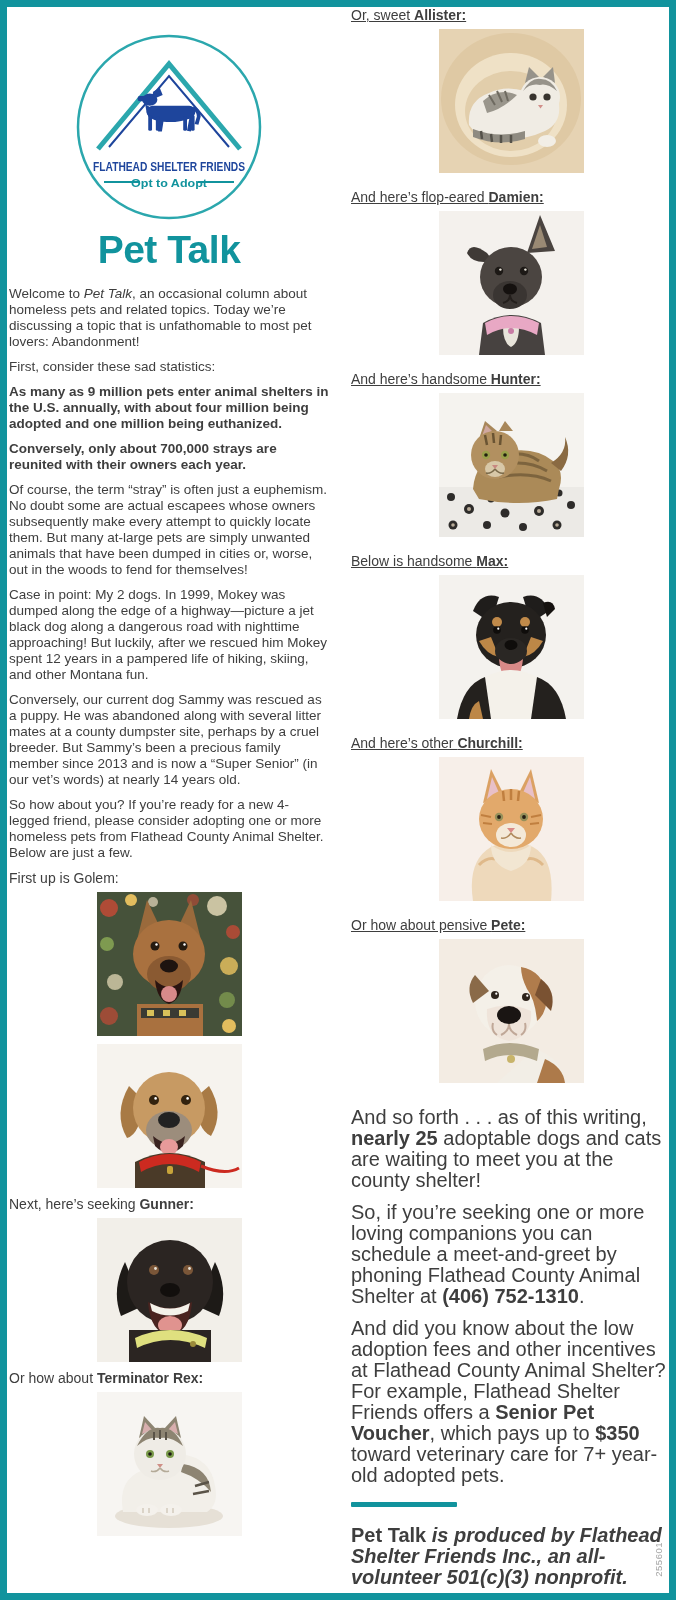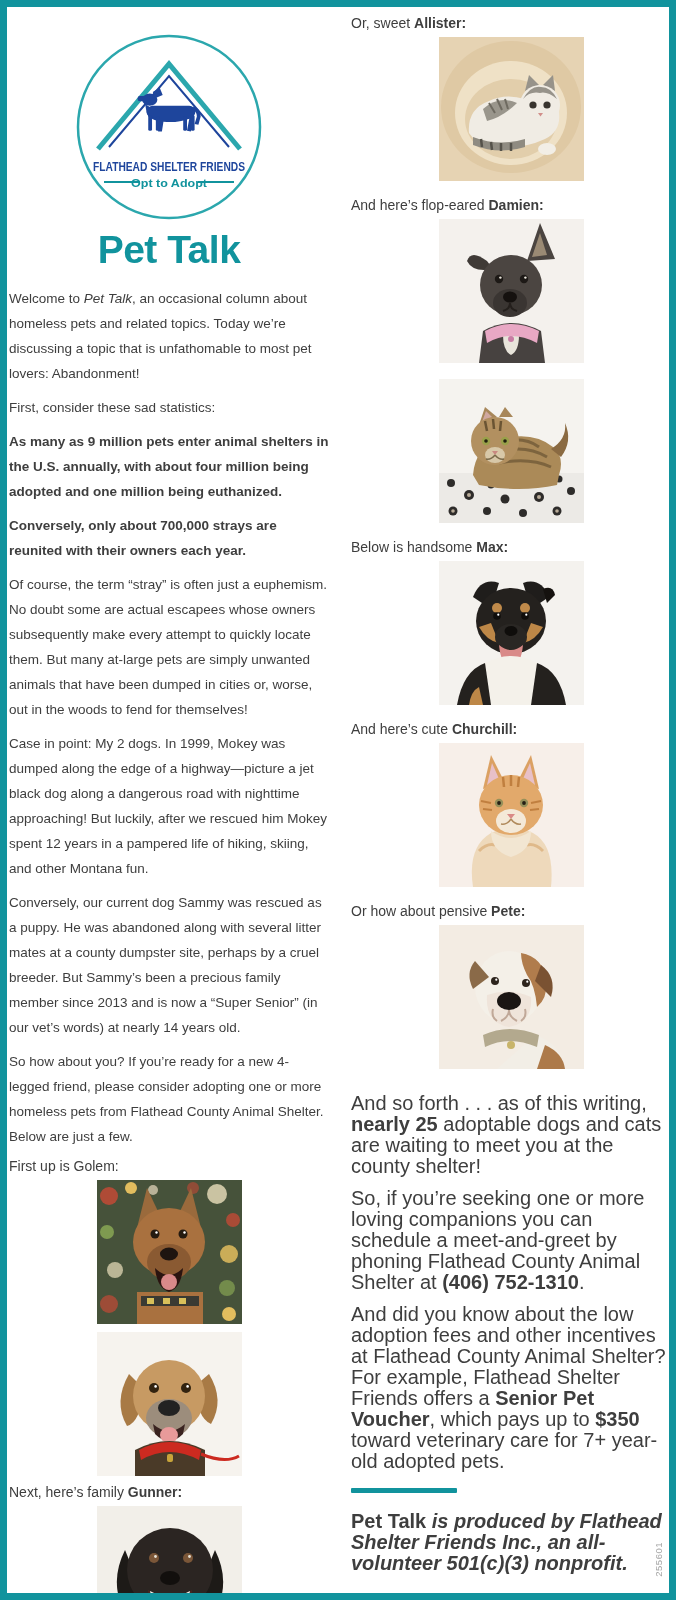--- a/index.html
+++ b/index.html
@@ -10,24 +10,24 @@
   }
   .col{position:absolute;top:0;}
   .col-left{left:2px;width:320px;}
   .col-right{left:344px;width:320px;}
   .logo-wrap{width:190px;height:190px;margin:25px auto 4px;}
   .logo-wrap svg text{font-family:"Liberation Sans",sans-serif;font-weight:bold;}
   .page-title{
     margin:6px 0 14px;text-align:center;color:#11939d;
     font-size:39px;font-weight:bold;letter-spacing:-0.5px;
   }
-  .body-sm{font-size:13.5px;line-height:25px;margin:0 0 9px;}
+  .body-sm{font-size:13.5px;line-height:16px;margin:0 0 9px;}
   .bold{font-weight:bold;}
   .caption{font-size:14px;margin:0 0 6px;}
-  .col-right .caption{margin:8px 0 6px;}
+  .col-right .caption{margin:0 0 6px;text-decoration:underline;}
   .photo{width:145px;height:144px;margin:0 auto 8px;display:block;}
   .col-right .photo{margin-bottom:16px;}
   .photo svg{display:block;}
   .body-lg{font-size:20px;line-height:21px;margin:0 0 11px;}
   .tail-block{margin-top:24px;}
   .divider{width:106px;height:5px;background:#11939d;border-radius:1px;margin:16px 0 18px;}
   .bi{font-weight:bold;font-style:italic;}
   .bi .upright{font-style:normal;}
   .side-code{
     position:absolute;right:5px;bottom:16px;
@@ -135,21 +135,21 @@
         <ellipse cx="72" cy="76" rx="11" ry="8" fill="#222222"></ellipse>
         <path d="M56,92 Q72,106 88,92 L86,102 Q72,116 58,102 Z" fill="#3a2320"></path>
         <ellipse cx="72" cy="103" rx="9" ry="8" fill="#e89a9a"></ellipse>
         <path d="M38,118 Q72,100 108,118 L108,144 L38,144 Z" fill="#4a3a28"></path>
         <path d="M42,118 Q72,102 104,118 L102,128 Q72,112 44,128 Z" fill="#cc2a20"></path>
         <rect x="70" y="122" width="6" height="8" rx="2" fill="#c8a43a"></rect>
         <path d="M104,122 Q128,132 142,124" stroke="#cc2a20" stroke-width="3" fill="none"></path>
       </svg>
     </span>
 
-    <p class="caption"><span>Next, here’s family </span><b>Gunner:</b></p>
+    <p class="caption"><span>Next, here’s seeking </span><b>Gunner:</b></p>
 
     <span class="photo">
       <svg viewBox="0 0 145 144" width="145" height="144">
         <rect width="145" height="144" fill="#f2efe9"></rect>
         <path d="M28,44 Q14,72 24,98 L46,88 Z" fill="#1d1a17"></path>
         <path d="M118,44 Q132,72 122,98 L100,88 Z" fill="#1d1a17"></path>
         <ellipse cx="73" cy="64" rx="43" ry="42" fill="#2b2522"></ellipse>
         <circle cx="57" cy="52" r="5" fill="#7a5638"></circle>
           <circle cx="91" cy="52" r="5" fill="#7a5638"></circle>
         <circle cx="58.5" cy="50.5" r="1.4" fill="#e8e4da"></circle>
@@ -236,20 +236,21 @@
         <ellipse cx="71" cy="84" rx="17" ry="14" fill="#3a3532"></ellipse>
         <ellipse cx="71" cy="78" rx="7" ry="5.5" fill="#15110f"></ellipse>
         <path d="M71,84 Q71,90 64,92 M71,84 Q71,90 78,92" stroke="#241f1c" stroke-width="2" fill="none"></path>
         <path d="M44,112 Q72,96 102,112 L106,144 L40,144 Z" fill="#474240"></path>
         <path d="M64,116 Q72,108 80,116 Q80,132 72,136 Q64,132 64,116 Z" fill="#e8e4da"></path>
         <path d="M46,112 Q72,98 100,112 L98,124 Q72,110 48,124 Z" fill="#e8a8c4"></path>
         <circle cx="72" cy="120" r="3" fill="#c87ca4"></circle>
       </svg>
     </span>
 
+    <p class="caption"><span>And here’s handsome </span><b>Hunter:</b></p>
 
     <span class="photo">
       <svg viewBox="0 0 145 144" width="145" height="144">
         <rect width="145" height="144" fill="#f5f3ef"></rect>
         <rect y="94" width="145" height="50" fill="#eceae6"></rect>
         <g fill="#2e2c2a">
           <circle cx="12" cy="104" r="4"></circle>
             <circle cx="30" cy="116" r="5"></circle>
             <circle cx="14" cy="132" r="4.5"></circle>
           <circle cx="48" cy="132" r="4"></circle>
@@ -306,21 +307,21 @@
         <ellipse cx="72" cy="76" rx="16" ry="13" fill="#2a2724"></ellipse>
         <ellipse cx="72" cy="70" rx="6.5" ry="5" fill="#0f0d0b"></ellipse>
         <path d="M60,84 Q72,94 84,84 Q82,104 72,108 Q62,104 60,84 Z" fill="#d98a88"></path>
         <path d="M46,102 Q72,88 98,102 L102,144 L42,144 Z" fill="#f4f1ea"></path>
         <path d="M18,144 Q24,110 46,102 L52,144 Z" fill="#24211e"></path>
         <path d="M127,144 Q121,110 98,102 L92,144 Z" fill="#24211e"></path>
         <path d="M30,144 q2,-14 10,-18 l4,18 z" fill="#bd8747"></path>
       </svg>
     </span>
 
-    <p class="caption"><span>And here’s cute </span><b>Churchill:</b></p>
+    <p class="caption"><span>And here’s other </span><b>Churchill:</b></p>
 
     <span class="photo">
       <svg viewBox="0 0 145 144" width="145" height="144">
         <rect width="145" height="144" fill="#f7efe9"></rect>
         <path d="M34,144 Q28,104 52,90 Q72,80 94,90 Q116,102 112,144 Z" fill="#eed9bb"></path>
         <path d="M40,108 q8,-8 16,-6 M104,108 q-8,-8 -16,-6" stroke="#dfb98a" stroke-width="3" fill="none"></path>
         <path d="M44,46 L52,12 L66,40 Z" fill="#dba163"></path>
           <path d="M100,46 L92,12 L78,40 Z" fill="#dba163"></path>
         <path d="M48,42 L53,20 L61,38 Z" fill="#e8c0c8"></path>
           <path d="M96,42 L91,20 L83,38 Z" fill="#e8c0c8"></path>

